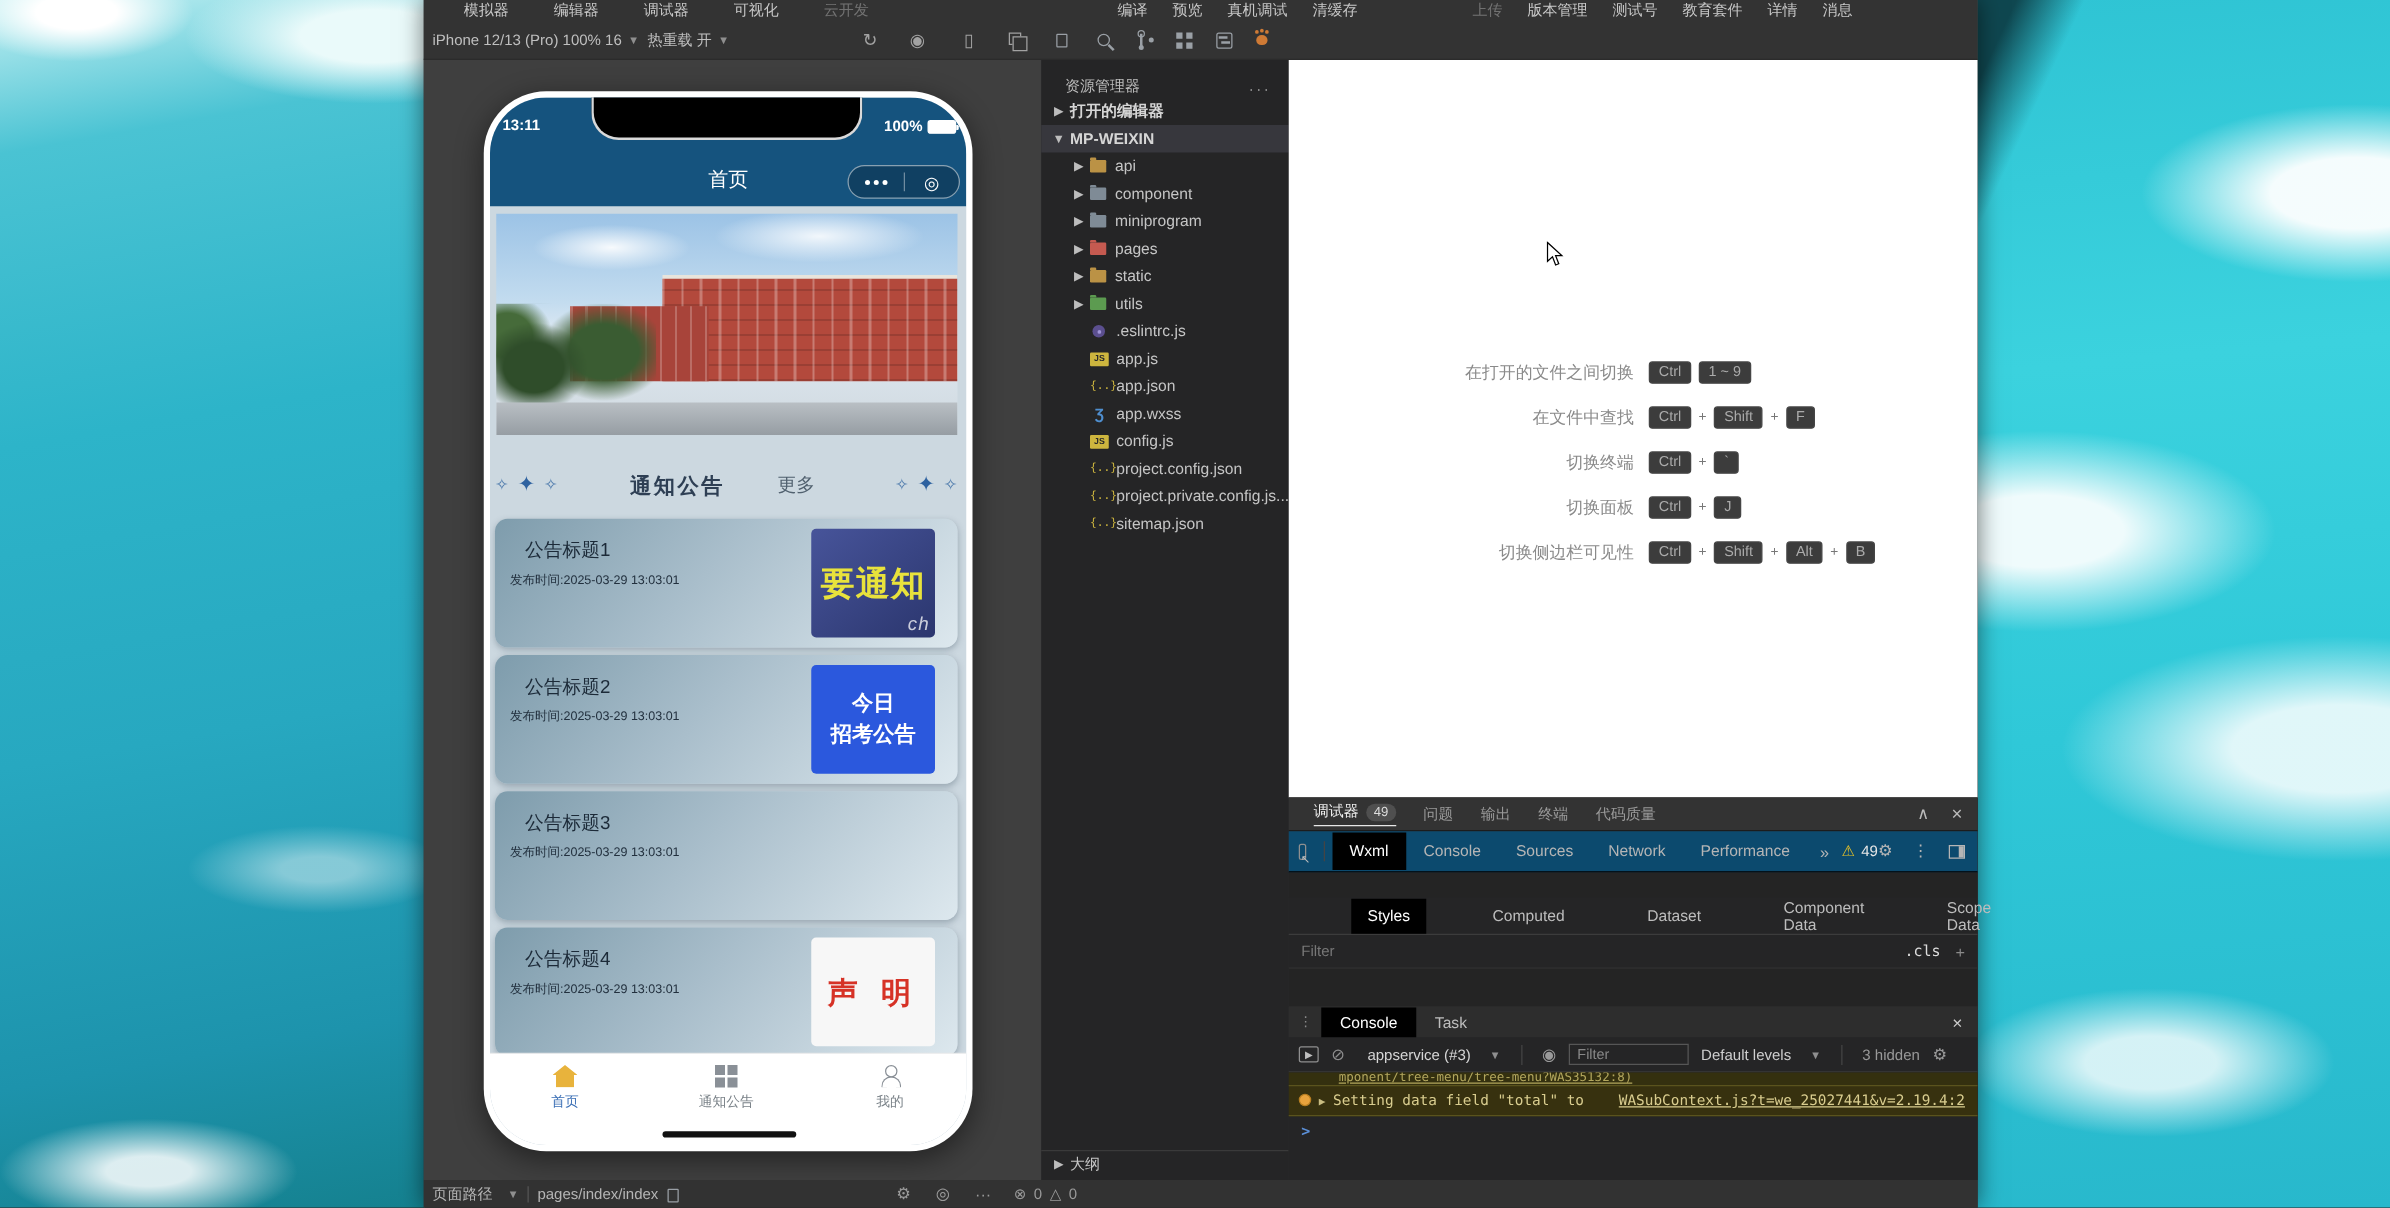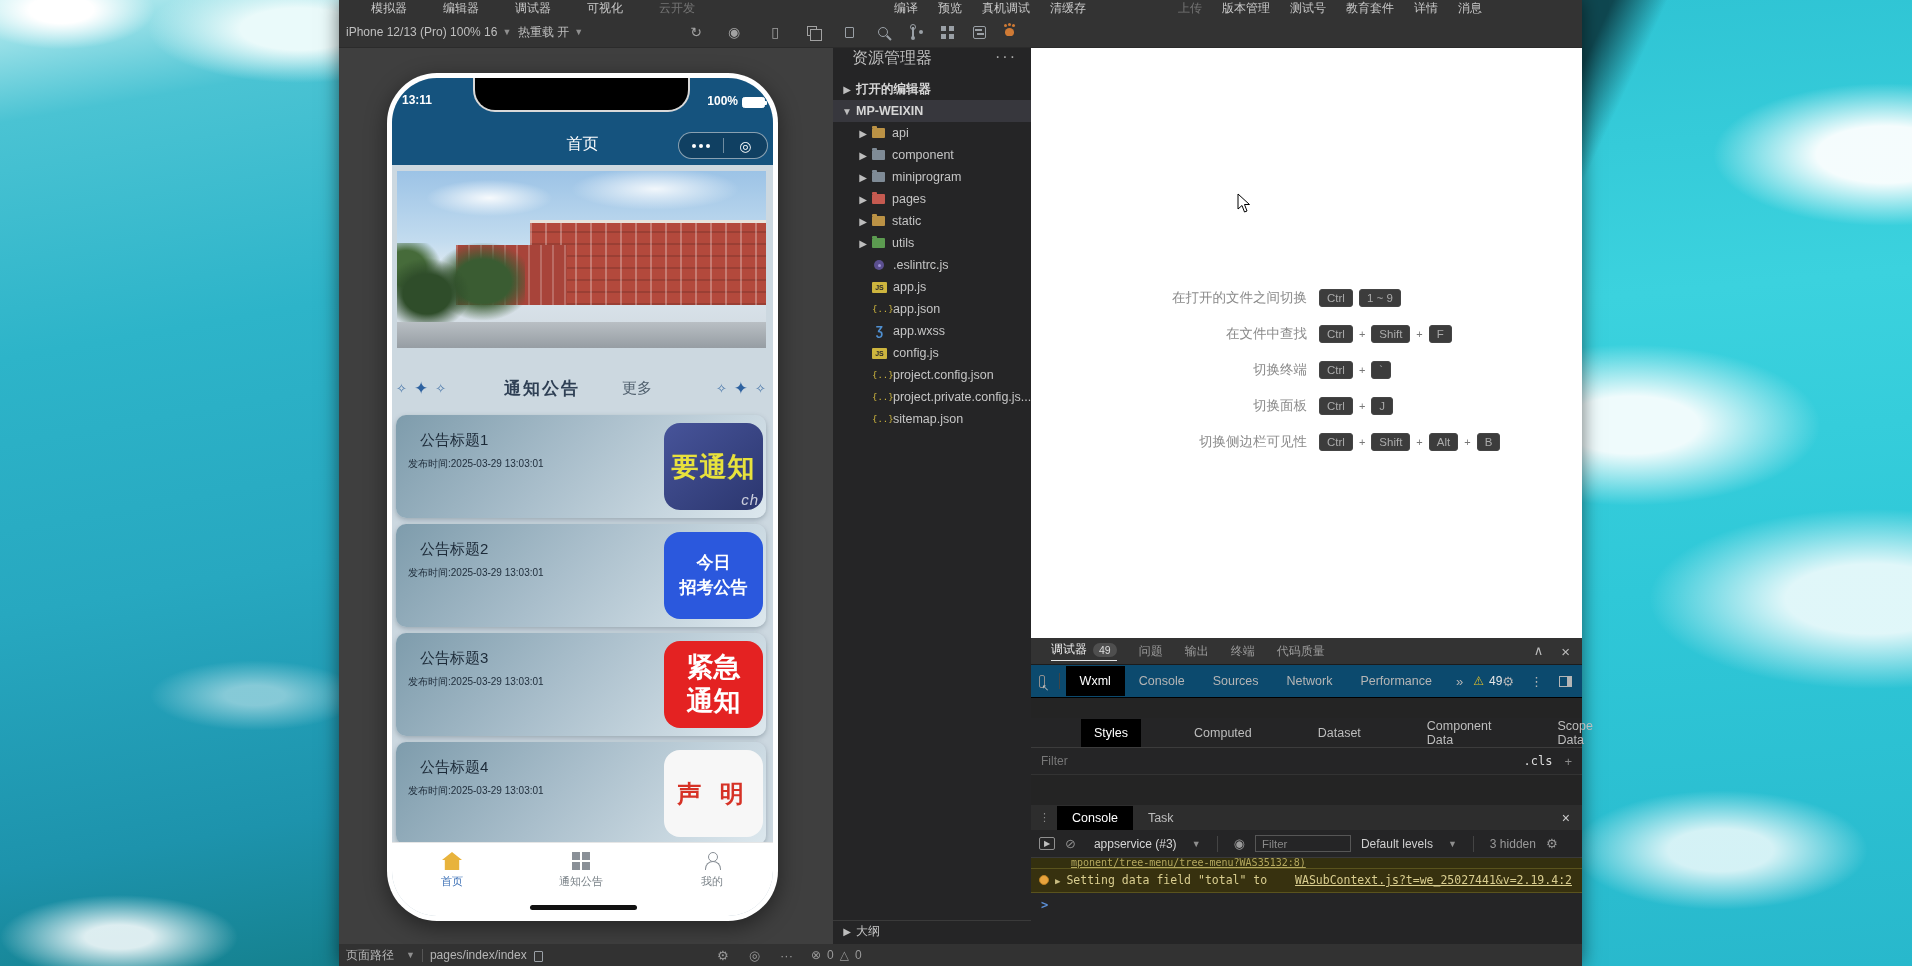--- a/index.html
+++ b/index.html
@@ -65,21 +65,21 @@
 
 
 .simulator{position:absolute;left:0;top:48px;width:494px;height:896px;background:#3f3f3f;}
 .phone{position:absolute;left:48px;top:25px;width:391px;height:848px;background:#fff;border-radius:50px;
   box-shadow:0 6px 22px rgba(0,0,0,.45);padding:5px;}
 .screen{position:relative;width:100%;height:100%;border-radius:45px;background:#ccd8e0;overflow:hidden;}
 .navbar{position:absolute;left:0;top:0;width:100%;height:87px;background:#15537e;}
 .notch{position:absolute;left:81px;top:-6px;width:217px;height:40px;background:#000;
   border:2px solid rgba(255,255,255,.85);border-top:none;border-radius:0 0 22px 22px;}
 .p-time{position:absolute;left:10px;top:15px;color:#fff;font-weight:bold;font-size:12px;}
-.p-batt{position:absolute;right:8px;top:16px;display:flex;align-items:flex-end;color:#fff;font-size:12px;font-weight:bold;gap:4px;}
+.p-batt{position:absolute;right:8px;top:16px;display:flex;align-items:center;color:#fff;font-size:12px;font-weight:bold;gap:4px;}
 .batt{width:23px;height:11px;border:1px solid #fff;border-radius:2.5px;position:relative;background:#fff;}
 .batt::after{content:"";position:absolute;right:-3px;top:3px;width:2px;height:4px;background:#fff;border-radius:0 1px 1px 0;}
 .capsule{position:absolute;right:5px;top:54px;width:90px;height:27px;border:1px solid rgba(255,255,255,.5);
   background:rgba(0,0,0,.22);border-radius:14px;display:flex;align-items:center;}
 .cap-dots{flex:1;display:flex;justify-content:center;gap:3px;}
 .cap-dots i{width:4px;height:4px;border-radius:50%;background:#fff;}
 .cap-div{width:1px;height:15px;background:rgba(255,255,255,.4);}
 .cap-target{flex:1;text-align:center;color:#fff;font-size:14px;line-height:14px;}
 .nav-title{position:absolute;left:0;top:56px;width:100%;text-align:center;color:#fff;font-size:16px;}
 
@@ -104,21 +104,21 @@
 .s-sm{font-size:13px;opacity:.85;}
 .s-big{font-size:17px;color:#2e62a0;}
 .sec-title{font-size:17px;font-weight:bold;color:#2e3f54;margin-left:58px;letter-spacing:2px;}
 .sec-more{font-size:15px;color:#51616f;margin-left:42px;margin-right:auto;}
 .cards{position:absolute;left:4px;right:7px;top:337px;}
 .card{position:relative;height:103px;margin-bottom:6px;border-radius:10px;
   background:linear-gradient(130deg,#7e9cac 0%,#a9becb 45%,#dde8ee 100%);
   box-shadow:0 2px 5px rgba(60,80,95,.35);}
 .card-title{position:absolute;left:24px;top:16px;font-size:15px;color:#1c2a38;}
 .card-date{position:absolute;left:12px;top:42px;font-size:10px;color:#22303e;}
-.card-thumb{position:absolute;right:3px;top:8px;bottom:8px;width:99px;border-radius:16px;overflow:hidden;
+.card-thumb{position:absolute;right:18px;top:8px;bottom:8px;width:99px;border-radius:4px;overflow:hidden;
   display:flex;flex-direction:column;align-items:center;justify-content:center;font-weight:bold;text-align:center;}
 .thumb-1{background:linear-gradient(140deg,#47549a,#2b366e);color:#e8e23c;font-size:27px;letter-spacing:1px;}
 .thumb-1::after{content:"ch";position:absolute;right:4px;bottom:2px;color:rgba(255,255,255,.75);
   font-style:italic;font-size:15px;font-weight:normal;}
 .thumb-2{background:#2b58dd;color:#fff;font-size:17px;line-height:1.45;}
 .thumb-3{background:#e42222;color:#fff;font-size:27px;line-height:1.25;}
 .thumb-4{background:#f7f7f7;color:#d63226;font-size:24px;letter-spacing:6px;}
 .tabbar{position:absolute;left:0;bottom:0;width:100%;height:74px;background:#fff;border-top:1px solid #e6e6e6;
   border-radius:0 0 45px 45px;z-index:5;}
 .tab{position:absolute;top:9px;width:90px;display:flex;flex-direction:column;align-items:center;gap:4px;}
@@ -131,22 +131,22 @@
   linear-gradient(#8a9097,#8a9097) 0 10px/8px 8px no-repeat,
   linear-gradient(#8a9097,#8a9097) 10px 10px/8px 8px no-repeat;}
 .icon-person{width:18px;height:18px;position:relative;}
 .icon-person::before{content:"";position:absolute;left:5px;top:0;width:8px;height:8px;border-radius:50%;border:1.6px solid #8a9097;}
 .icon-person::after{content:"";position:absolute;left:2px;bottom:0;width:14px;height:8px;border:1.6px solid #8a9097;
   border-bottom:none;border-radius:8px 8px 0 0;}
 .home-ind{position:absolute;left:50%;bottom:6px;width:107px;height:5px;margin-left:-53px;background:#111;border-radius:3px;z-index:6;}
 
 
 .explorer{position:absolute;left:494px;top:48px;width:198px;height:896px;background:#252526;color:#c5c5c5;}
-.exp-head{position:absolute;left:0;top:0;width:100%;height:30px;display:flex;align-items:flex-start;padding:0 14px 0 19px;
-  font-size:16px;color:#bdbdbd;}
+.exp-head{position:absolute;left:0;top:0;width:100%;height:30px;display:flex;align-items:flex-end;padding:0 14px 0 19px;
+  font-size:12px;color:#bdbdbd;}
 .exp-dots{margin-left:auto;color:#aaa;letter-spacing:2px;}
 .exp-row{display:flex;align-items:center;height:22px;font-size:12.5px;padding-left:8px;cursor:pointer;white-space:nowrap;}
 .exp-row.bold{font-weight:bold;color:#d6d6d6;}
 .row-proj{background:#37373d;color:#eee;}
 .tw{width:12px;font-size:10px;color:#bdbdbd;text-align:center;margin-right:3px;flex:none;}
 .tree{position:absolute;left:0;top:74px;width:100%;}
 .tree-row{display:flex;align-items:center;height:22px;padding-left:24px;font-size:12.5px;color:#c5c5c5;cursor:pointer;white-space:nowrap;}
 .tree-row.file{padding-left:39px;}
 .folder{width:13px;height:10px;border-radius:1px;position:relative;margin-right:7px;flex:none;}
 .folder::before{content:"";position:absolute;left:0;top:-2px;width:5px;height:2px;border-radius:1px 1px 0 0;background:inherit;}
@@ -361,24 +361,20 @@
               <div class="card-date">发布时间:2025-03-29 13:03:01</div>
               <div class="card-thumb thumb-2">
                 <div>今日</div>
                 <div>招考公告</div>
               </div>
             </div>
 
             <div class="card">
               <div class="card-title">公告标题3</div>
               <div class="card-date">发布时间:2025-03-29 13:03:01</div>
-              <div class="card-thumb thumb-3">
-                <div>紧急</div>
-                <div>通知</div>
-              </div>
             </div>
 
             <div class="card">
               <div class="card-title">公告标题4</div>
               <div class="card-date">发布时间:2025-03-29 13:03:01</div>
               <div class="card-thumb thumb-4">
                 <div>声 明</div>
               </div>
             </div>
           </div>

